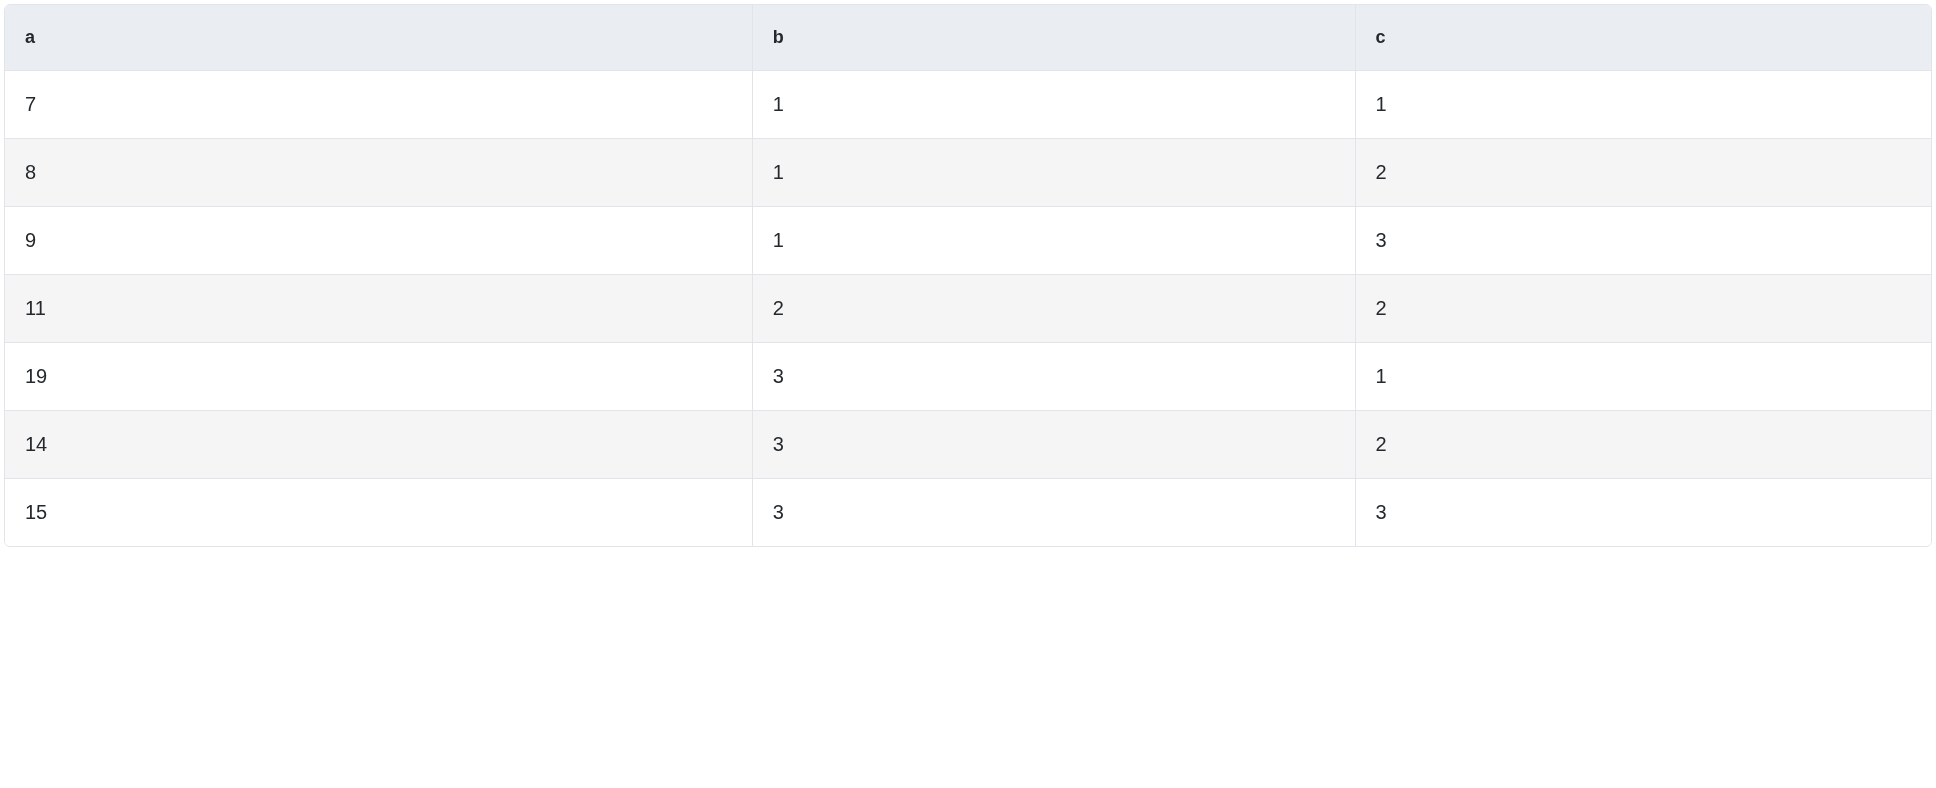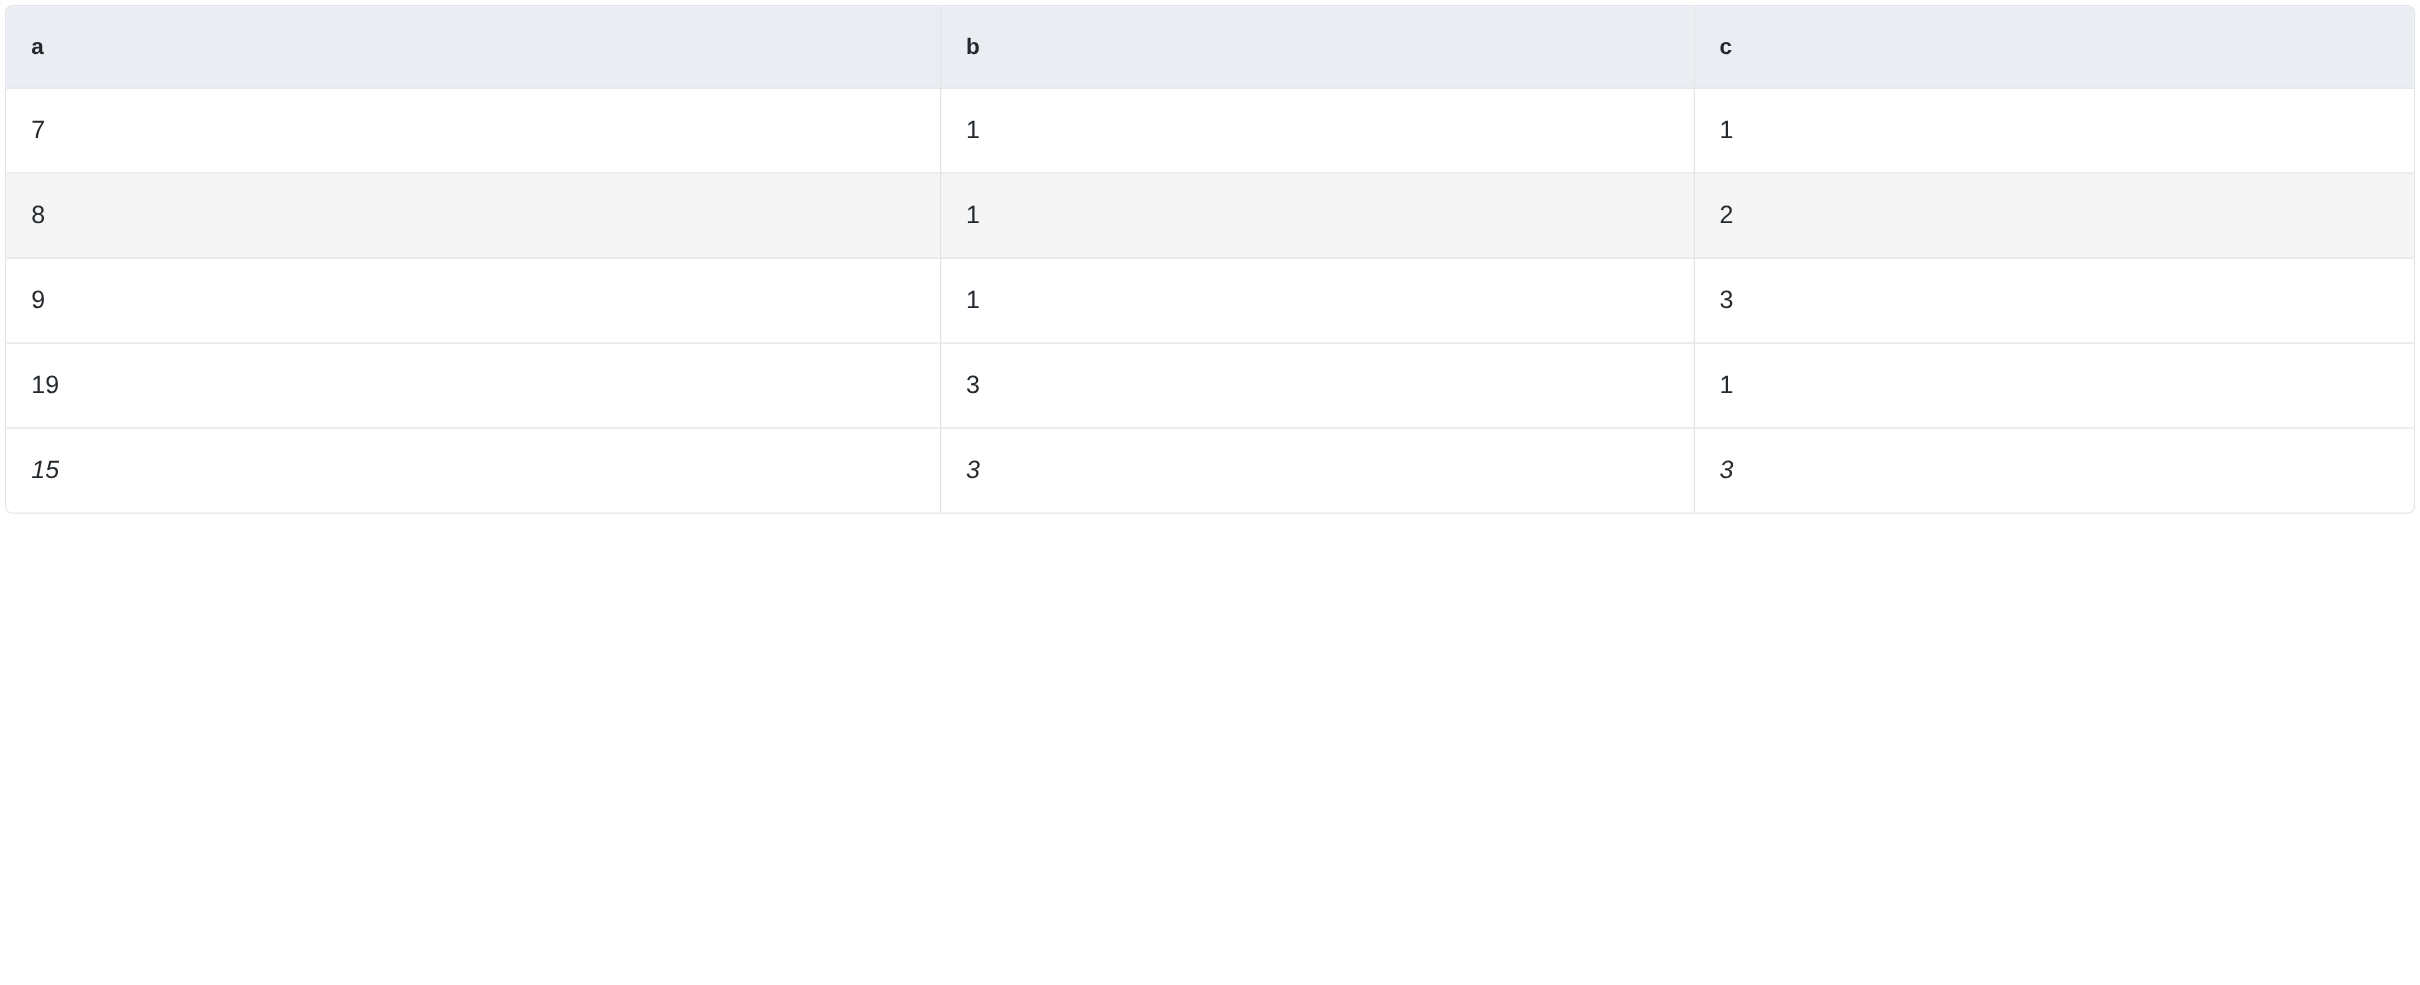--- a/index.html
+++ b/index.html
@@ -32,21 +32,21 @@
     th:last-child { border-right: none; }
     td {
       font-size: 20px;
       color: #24292e;
       padding: 22px 20px;
       border: 1px solid #e1e4e8;
       background: #ffffff;
     }
     td:first-child { border-left: none; }
     td:last-child { border-right: none; }
-    tbody tr:last-child td { border-bottom: none; font-style: italic; }
+    tbody tr:last-child td { border-bottom: none; }
     tbody tr.shaded td { background: #f5f5f5; }
     col.col-a { width: 38.8%; }
     col.col-b { width: 31.3%; }
     col.col-c { width: 29.9%; }
   </style>
 </head>
 <body>
 
 <div class="table-wrap">
   <table>
@@ -71,24 +71,34 @@
         <tr class="shaded">
           <td>8</td>
           <td>1</td>
           <td>2</td>
         </tr>
         <tr>
           <td>9</td>
           <td>1</td>
           <td>3</td>
         </tr>
+        <tr class="shaded">
+          <td>11</td>
+          <td>2</td>
+          <td>2</td>
+        </tr>
         <tr>
           <td>19</td>
           <td>3</td>
           <td>1</td>
+        </tr>
+        <tr class="shaded">
+          <td>14</td>
+          <td>3</td>
+          <td>2</td>
         </tr>
         <tr>
           <td>15</td>
           <td>3</td>
           <td>3</td>
         </tr>
       </tbody>
   </table>
 </div>
 

